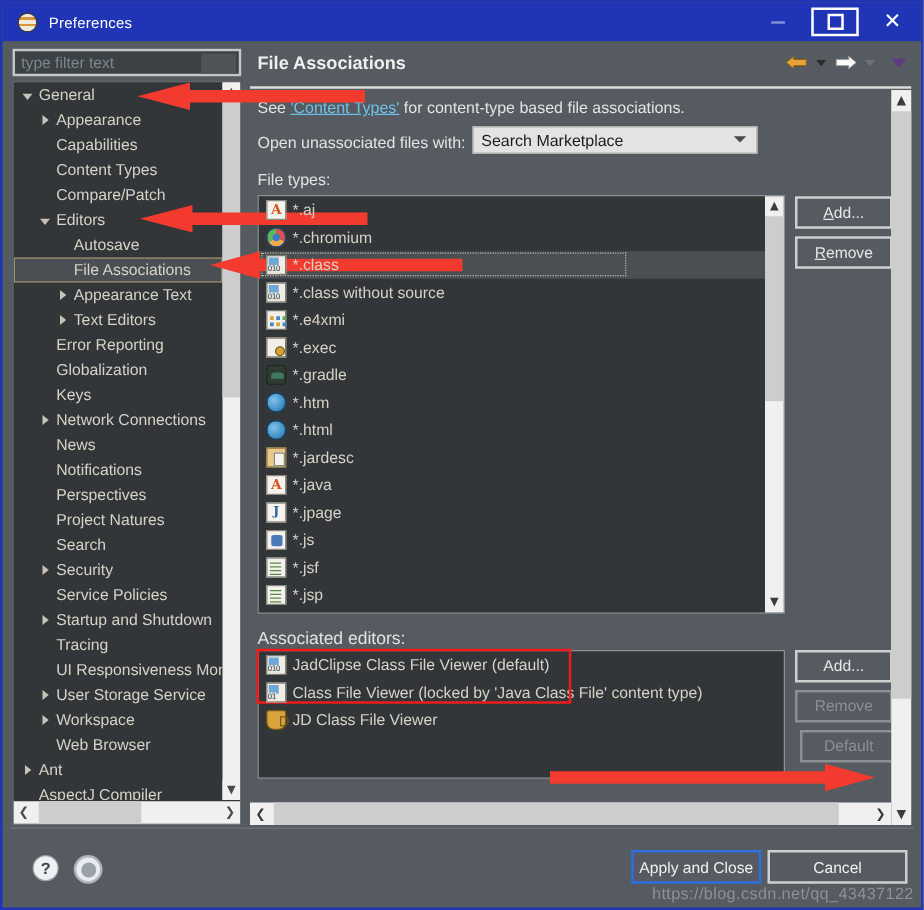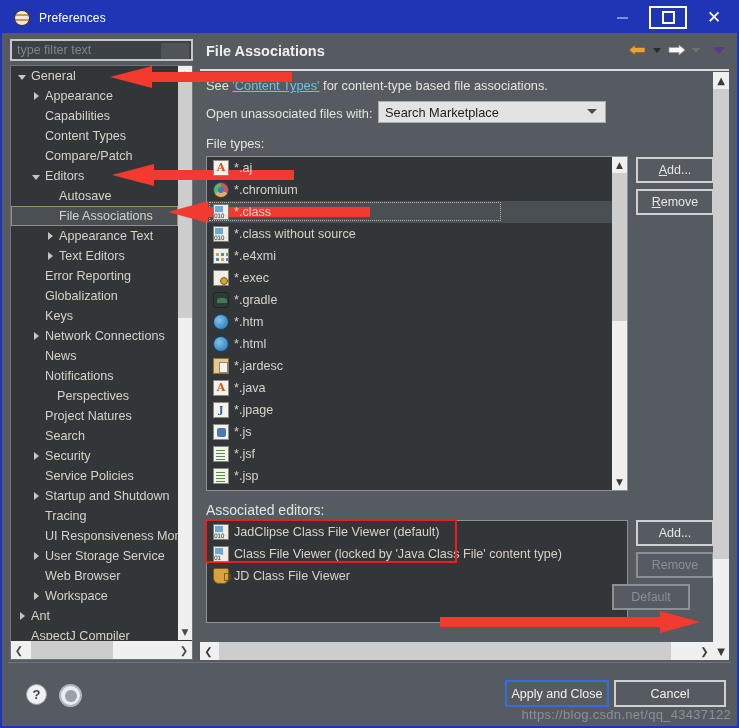--- a/index.html
+++ b/index.html
@@ -207,21 +207,21 @@
   .aebox{
     position:absolute;left:6px;top:448px;width:422px;height:103px;
     background:#323639;border:1px solid #8d9297;box-sizing:border-box;
   }
   .aerow{
     height:22px;display:flex;align-items:center;font-size:12.6px;color:#d7d2c8;
     padding-left:6px;white-space:nowrap;
   }
   .addbtn2{position:absolute;left:436px;top:448px;width:78px;height:26px;}
   .rmbtn2 {position:absolute;left:436px;top:480px;width:78px;height:26px;}
-  .defbtn {position:absolute;left:412px;top:512px;width:78px;height:26px;}
+  .defbtn {position:absolute;left:440px;top:512px;width:78px;height:26px;}
 
   .inner-hsb{
     position:absolute;left:0;right:0;bottom:0;height:18px;background:#f0f0f0;
     display:flex;align-items:center;
   }
   .inner-hsb .ar{width:17px;text-align:center;color:#3b3b3b;font-size:10px;font-family:"DejaVu Sans",sans-serif;}
   .inner-hsb .track{position:relative;flex:1;height:18px;}
   .inner-hsb .thumb{position:absolute;top:0;height:18px;background:#cdcdcd;}
 
   
@@ -390,21 +390,21 @@
                 <span class="tlabel">Network Connections</span>
               </div>
               <div class="trow" style="padding-left: 18px;">
                 <span class="tw"></span>
                 <span class="tlabel">News</span>
               </div>
               <div class="trow" style="padding-left: 18px;">
                 <span class="tw"></span>
                 <span class="tlabel">Notifications</span>
               </div>
-              <div class="trow" style="padding-left: 18px; margin-left: 12px;">
+              <div class="trow" style="padding-left: 18px;">
                 <span class="tw"></span>
                 <span class="tlabel">Perspectives</span>
               </div>
               <div class="trow" style="padding-left: 18px;">
                 <span class="tw"></span>
                 <span class="tlabel">Project Natures</span>
               </div>
               <div class="trow" style="padding-left: 18px;">
                 <span class="tw"></span>
                 <span class="tlabel">Search</span>
@@ -433,28 +433,28 @@
                 <span class="tw"></span>
                 <span class="tlabel">UI Responsiveness Monitoring</span>
               </div>
               <div class="trow" style="padding-left: 18px;">
                 <span class="tw">
                   <span class="arrow-closed"></span>
                 </span>
                 <span class="tlabel">User Storage Service</span>
               </div>
               <div class="trow" style="padding-left: 18px;">
+                <span class="tw">
+                  <span class="arrow-closed"></span>
+                </span>
+                <span class="tlabel">Workspace</span>
+              </div>
+              <div class="trow" style="padding-left: 18px;">
                 <span class="tw"></span>
                 <span class="tlabel">Web Browser</span>
-              </div>
-              <div class="trow" style="padding-left: 18px;">
-                <span class="tw">
-                  <span class="arrow-closed"></span>
-                </span>
-                <span class="tlabel">Workspace</span>
               </div>
               <div class="trow" style="padding-left: 4px;">
                 <span class="tw">
                   <span class="arrow-closed"></span>
                 </span>
                 <span class="tlabel">Ant</span>
               </div>
               <div class="trow" style="padding-left: 4px;">
                 <span class="tw"></span>
                 <span class="tlabel">AspectJ Compiler</span>

